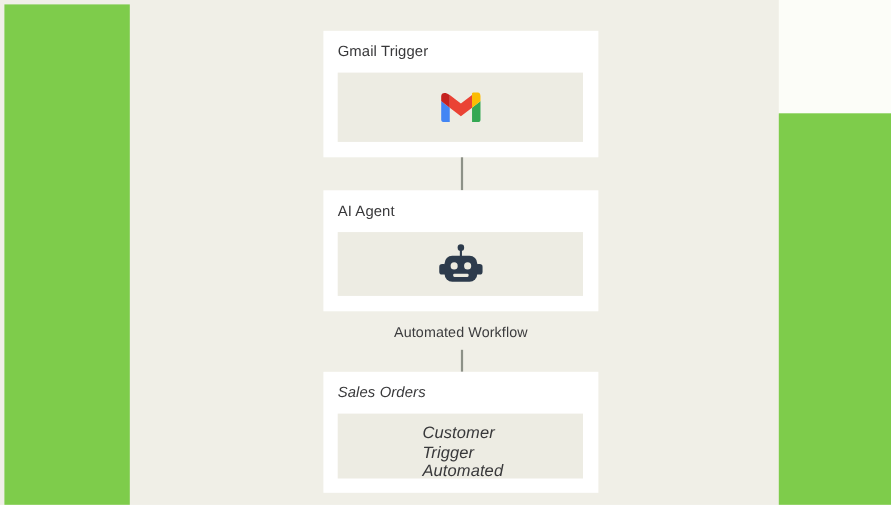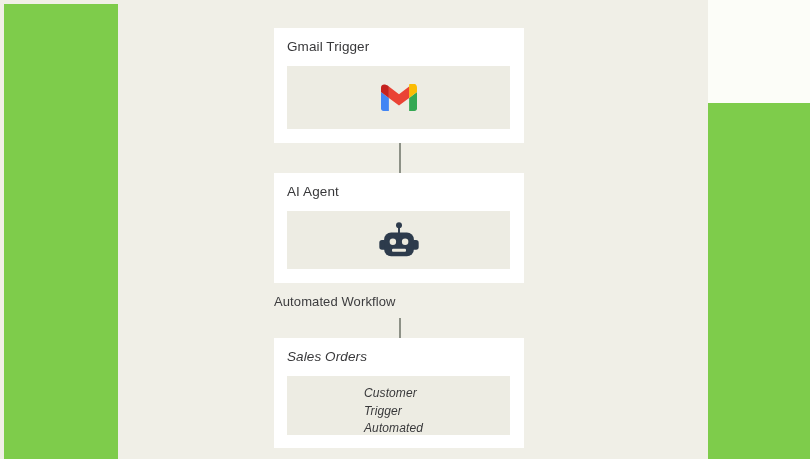--- a/index.html
+++ b/index.html
@@ -50,21 +50,21 @@
     left: 0px;
     top: 459px;
     width: 810px;
     height: 9px;
     background: #ffffff;
   }
 
   
   #flow {
     position: absolute;
-    left: 274px;
+    left: 294px;
     top: 0px;
     width: 250px;
     height: 468px;
   }
 
   .card {
     position: absolute;
     left: 0px;
     width: 250px;
     background: #ffffff;
@@ -112,37 +112,38 @@
     background: #8d9187;
   }
   #connector-1 { top: 143px; height: 30px; }
   #connector-2 { top: 318px; height: 20px; }
 
   #workflow-label {
     position: absolute;
     left: 0px;
     top: 294px;
     width: 250px;
+    text-align: center;
     font-size: 13px;
     letter-spacing: 0.1px;
     color: #3c3c3e;
     white-space: nowrap;
   }
 
   
   #orders-list {
     position: absolute;
     left: 77px;
     top: 9px;
     margin: 0;
     padding: 0;
     list-style: none;
   }
   #orders-list li {
-    font-size: 12px;
+    font-size: 15px;
     line-height: 17.5px;
     color: #38383a;
     letter-spacing: 0.1px;
     white-space: nowrap;
   }
 </style>
 </head>
 <body>
 
 <div id="canvas">

